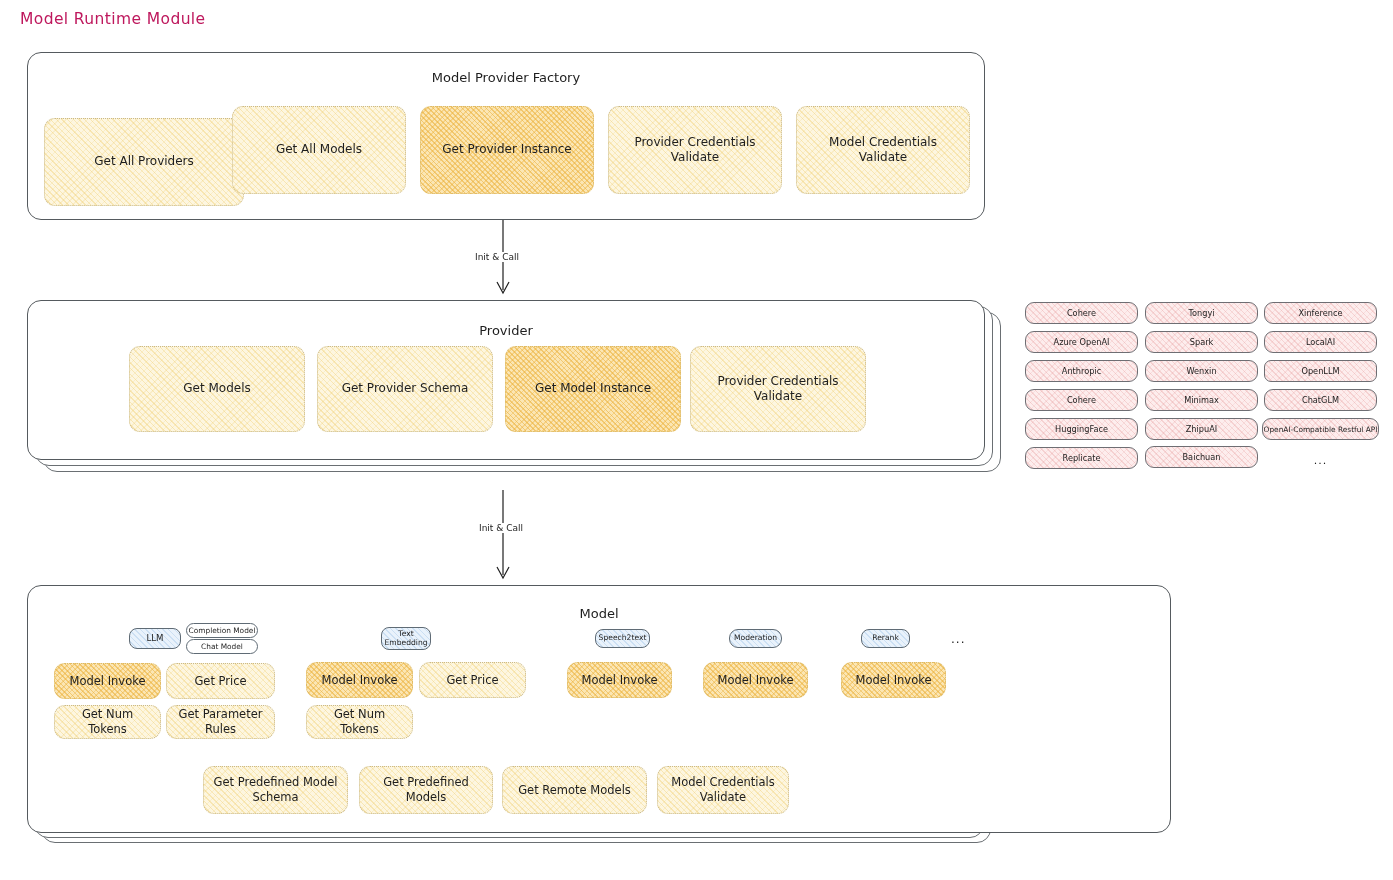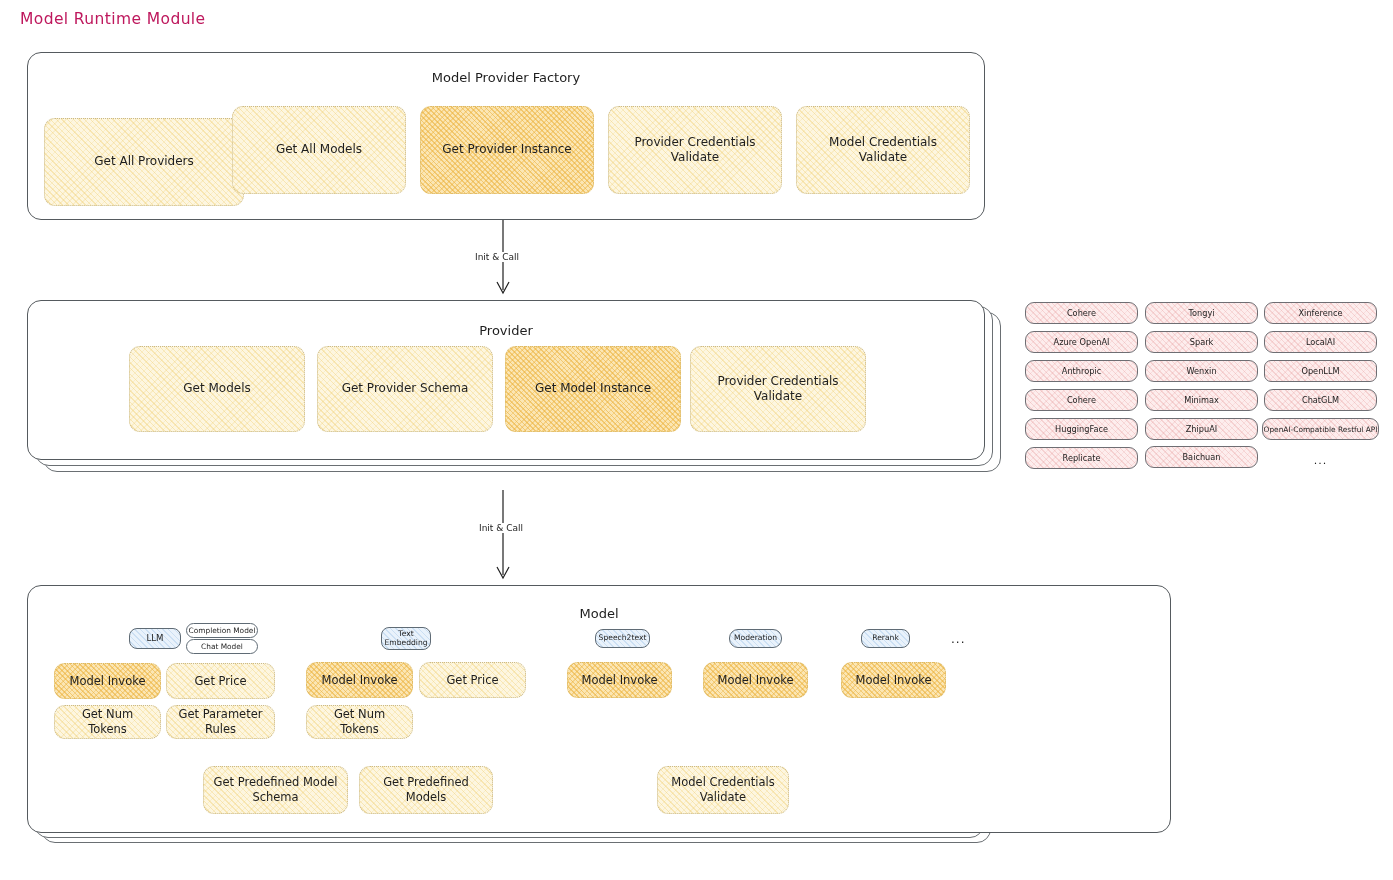--- a/index.html
+++ b/index.html
@@ -211,15 +211,16 @@
   <div class="tag-blue" style="left:729px; top:629px; width:53px; height:19px;border-radius:9px;">Moderation</div>
   <div class="box strong" style="left:703px; top:662px; width:105px; height:36px; font-size:11.5px;">Model Invoke</div>
 
   <div class="tag-blue" style="left:861px; top:629px; width:49px; height:19px;border-radius:8px;">Rerank</div>
   <div class="box strong" style="left:841px; top:662px; width:105px; height:36px; font-size:11.5px;">Model Invoke</div>
 
   <div class="dots-inline" style="left:951px; top:632px;">...</div>
 
   <div class="box light" style="left:203px; top:766px; width:145px; height:48px; font-size:11.5px;">Get Predefined Model Schema</div>
   <div class="box light" style="left:359px; top:766px; width:134px; height:48px; font-size:11.5px;">Get Predefined Models</div>
+  <div class="box light" style="left:502px; top:766px; width:145px; height:48px; font-size:11.5px;">Get Remote Models</div>
   <div class="box light" style="left:657px; top:766px; width:132px; height:48px; font-size:11.5px;">Model Credentials Validate</div>
 
 </div>
 
 </body></html>

